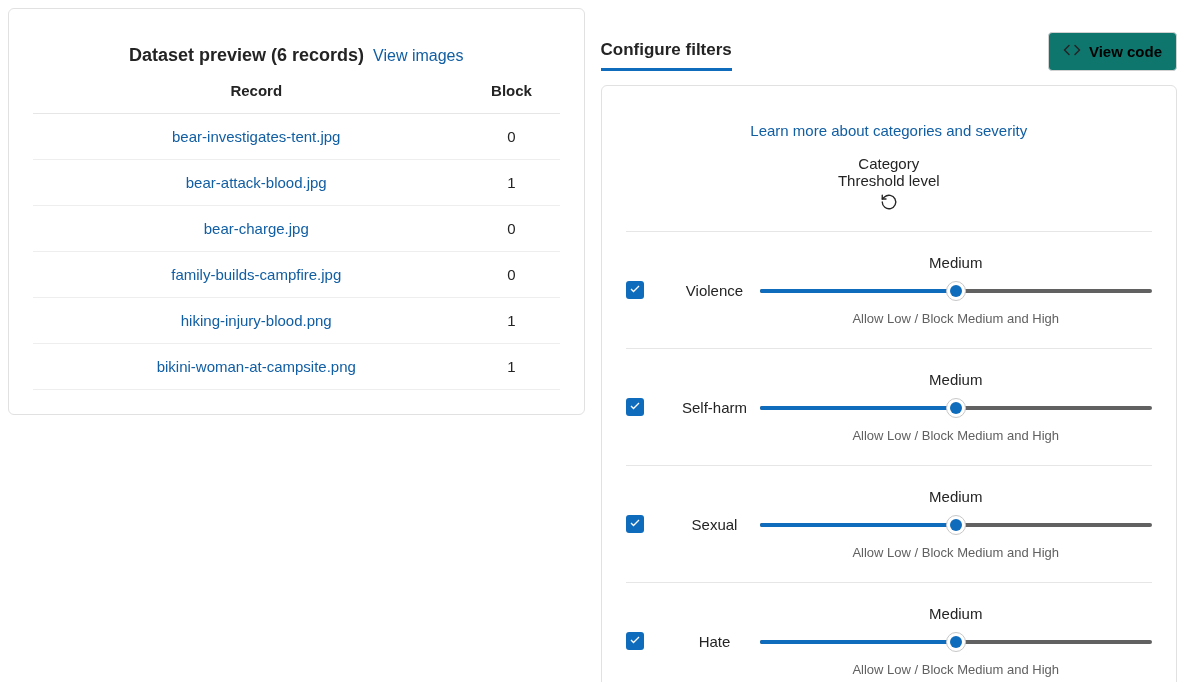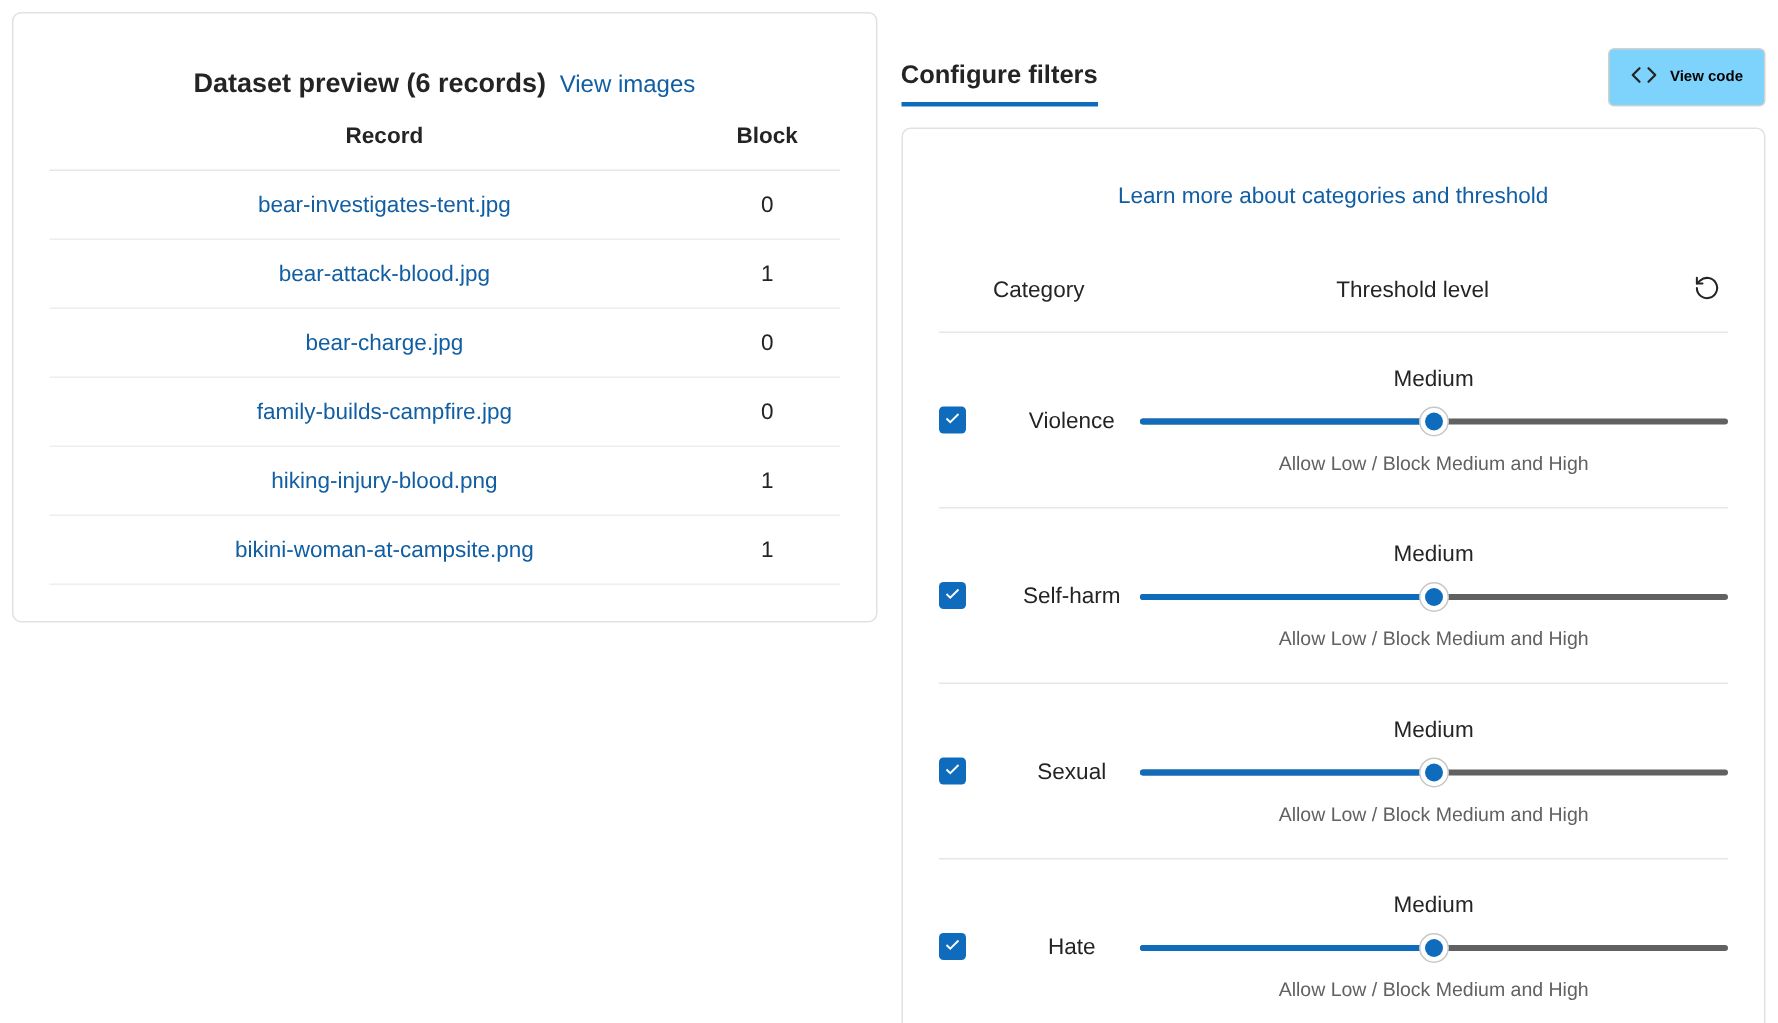--- a/index.html
+++ b/index.html
@@ -78,44 +78,45 @@
     border-bottom: 3px solid #0f6cbd;
     color: #242424;
   }
   .btn {
     display: inline-flex;
     align-items: center;
     gap: 8px;
     border: 1px solid #d1d1d1;
     border-radius: 4px;
     padding: 8px 14px;
-    font-size: 10px;
+    font-size: 15px;
     font-weight: 600;
-    background: #7dd3fc;
+    background: #0f766e;
     cursor: pointer;
   }
   .btn svg { width: 18px; height: 18px; }
 
   .desc {
     font-size: 15px;
     line-height: 1.5;
     margin: 0 0 6px;
   }
   .link-inline {
     color: #115ea3;
     cursor: pointer;
     font-size: 15px;
   }
 
   .filters-head {
     display: flex;
     align-items: center;
-    margin-top: 40px;
+    margin-top: 16px;
     padding-bottom: 14px;
     border-bottom: 1px solid #e6e6e6;
+    flex-direction: column;
   }
   .filters-head .col-cat { width: 134px; font-size: 15px; }
   .filters-head .col-thr { flex: 1; font-size: 15px; }
   .filters-head .reset {
     width: 28px; height: 28px;
     display: flex; align-items: center; justify-content: center;
     cursor: pointer;
   }
   .filters-head .reset svg { width: 18px; height: 18px; }
 
@@ -234,21 +235,21 @@
           <svg viewBox="0 0 24 24" fill="none" stroke="#242424" stroke-width="2" stroke-linecap="round" stroke-linejoin="round">
               <polyline points="16 18 22 12 16 6"></polyline>
               <polyline points="8 6 2 12 8 18"></polyline>
             </svg>
         </span>
         <span>View code</span>
       </button>
     </div>
 
     <div class="card">
-      <span class="link-inline">Learn more about categories and threshold</span>
+      <span class="link-inline">Learn more about categories and severity</span>
 
       <div class="filters-head">
         <div class="col-cat">Category</div>
         <div class="col-thr">Threshold level</div>
         <div class="reset">
           <span>
             <svg viewBox="0 0 24 24" fill="none" stroke="#242424" stroke-width="1.8" stroke-linecap="round" stroke-linejoin="round">
                 <path d="M3 12a9 9 0 1 0 3-6.7L3 8"></path>
                 <polyline points="3 3 3 8 8 8"></polyline>
               </svg>

